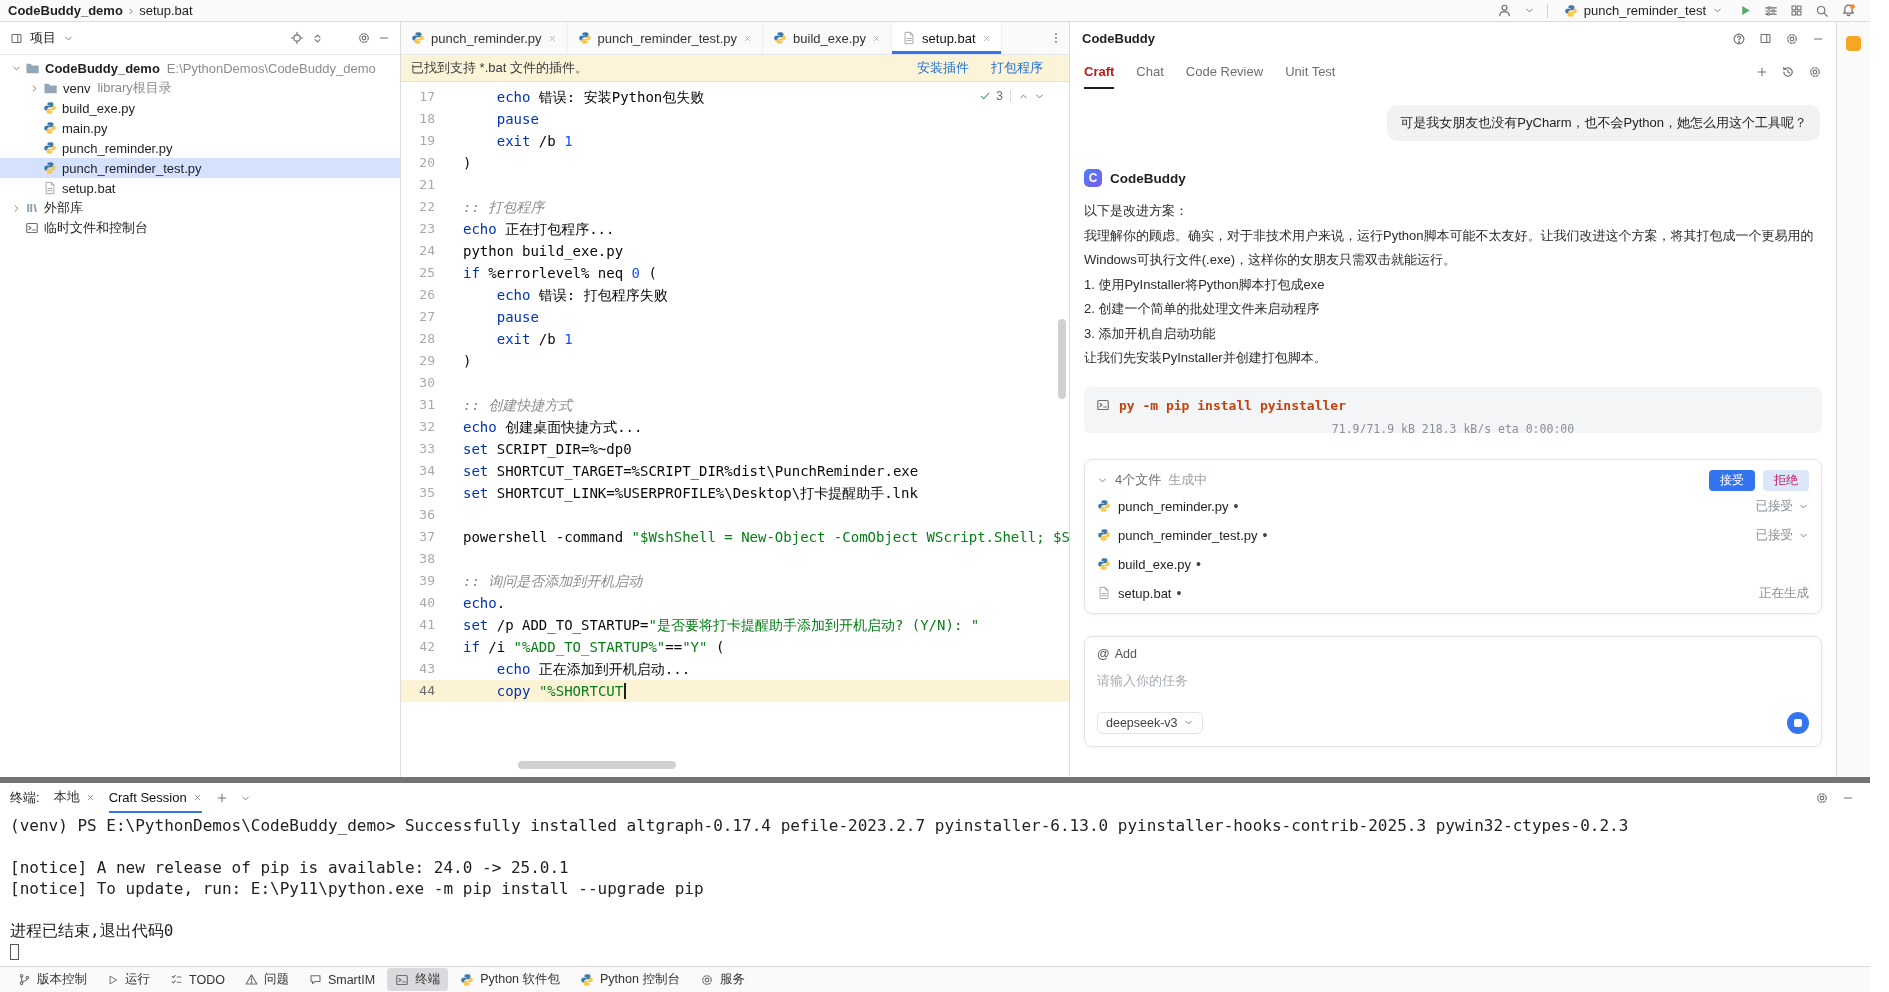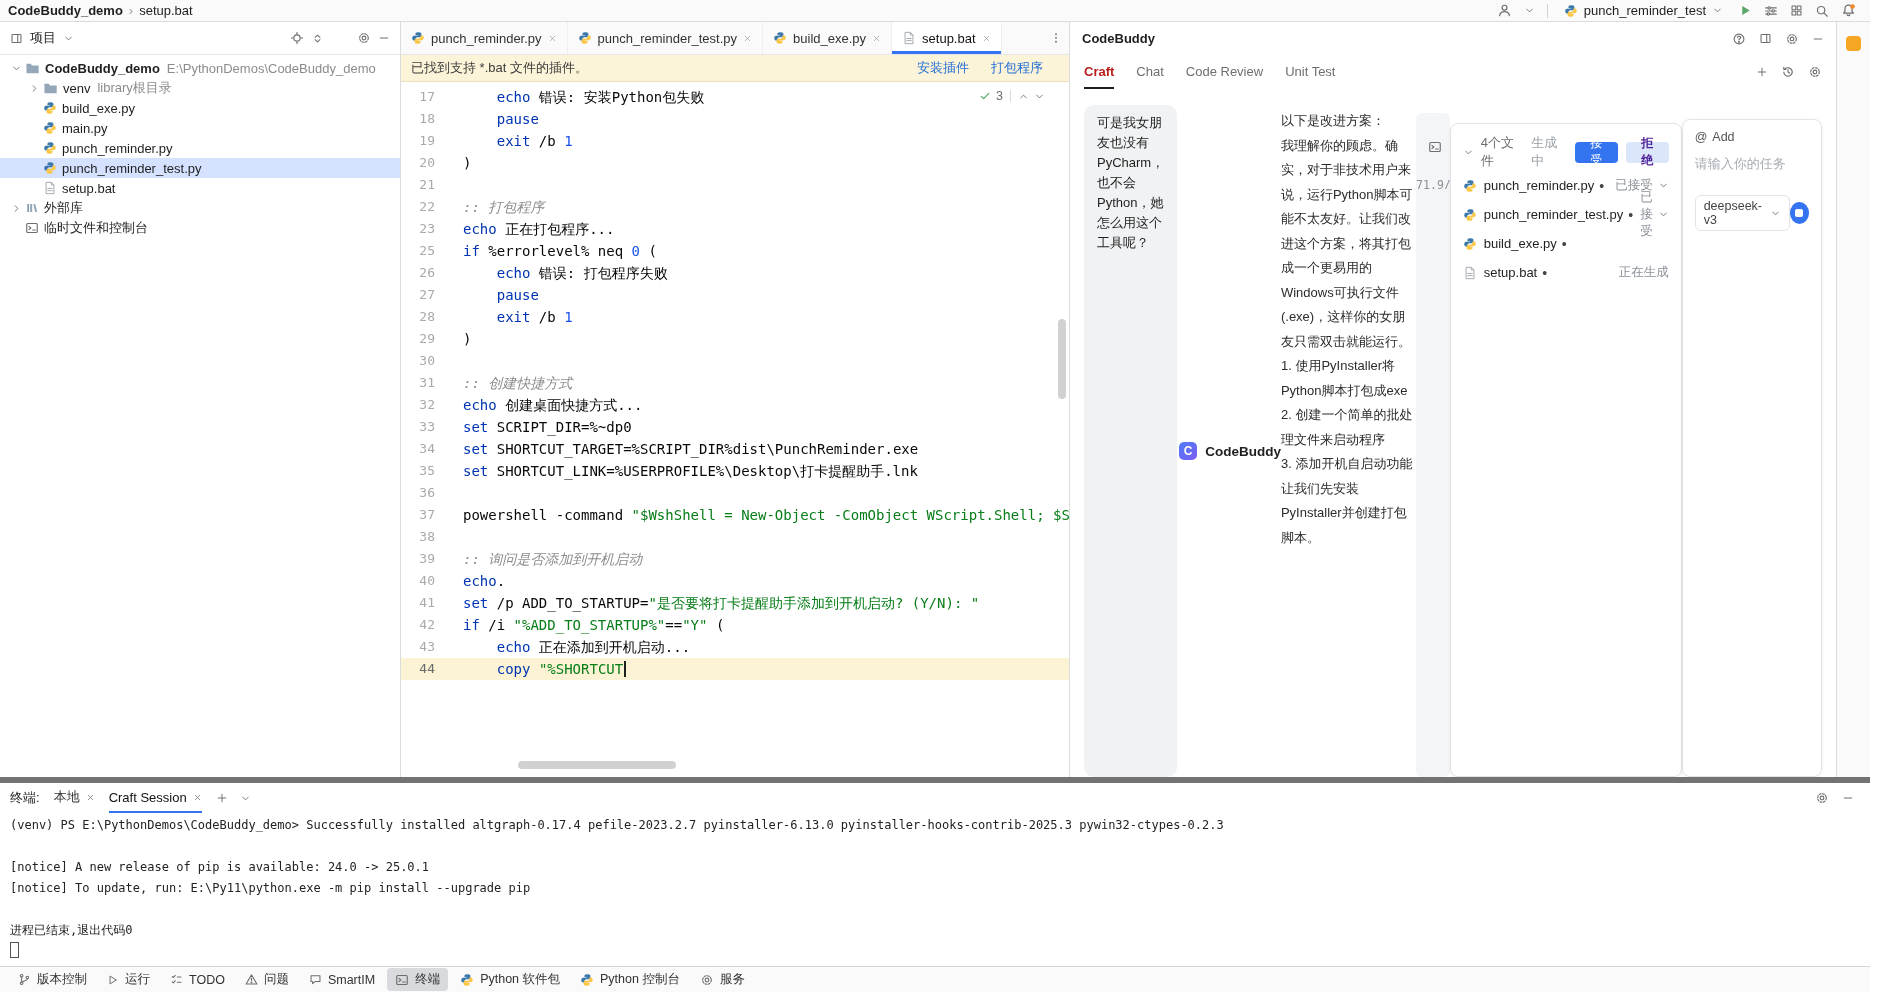--- a/index.html
+++ b/index.html
@@ -61,38 +61,38 @@
   
   .assistant { width:767px; flex:none; border-left:1px solid #dcdcdc; display:flex; flex-direction:column; background:#fff; }
   .as-header { height:33px; flex:none; display:flex; align-items:center; padding:0 12px; }
   .as-header .title { font-weight:bold; }
   .as-header .hicons { margin-left:auto; display:flex; gap:13px; align-items:center; }
   .as-tabs { height:34px; flex:none; display:flex; align-items:center; padding:0 14px; }
   .as-tab-list { display:flex; gap:22px; height:100%; align-items:stretch; }
   .as-tab { display:flex; align-items:center; color:#6e6e6e; border-bottom:2px solid transparent; cursor:pointer; }
   .as-tab.active { color:#b91c1c; font-weight:bold; border-bottom-color:#1f1f1f; }
   .as-tabs .ticons { margin-left:auto; display:flex; gap:13px; align-items:center; }
-  .as-body { flex:1; min-height:0; overflow:hidden; padding:8px 14px 0; display:flex; flex-direction:row; }
+  .as-body { flex:1; min-height:0; overflow:hidden; padding:8px 14px 0; display:flex; flex-direction:column; }
   .bubble { margin:8px 2px 0 auto; max-width:620px; background:#f1f2f4; border-radius:10px; padding:8px 13px; line-height:20px; }
   .bot-head { margin-top:28px; display:flex; align-items:center; gap:8px; }
   .bot-logo { width:18px; height:18px; border-radius:5px; background:linear-gradient(135deg,#4f7df9,#7a5cf0); color:#fff; font-size:12px; font-weight:bold; display:flex; align-items:center; justify-content:center; }
   .bot-name { font-weight:bold; font-size:13.5px; }
   .bot-text { margin-top:12px; color:#2b2b2b; }
   .bot-line { line-height:24.5px; }
   .cmd-block { margin-top:16px; background:#f4f5f7; border-radius:6px; overflow:hidden; }
   .cmd-row { display:flex; align-items:center; gap:9px; padding:11px 12px 9px; font-family:"DejaVu Sans Mono",monospace; font-size:13px; font-weight:bold; color:#c2410c; }
   .cmd-clip { height:11px; overflow:hidden; text-align:center; color:#8a8f98; font-family:"DejaVu Sans Mono",monospace; font-size:11.5px; }
   .files-panel { margin-top:26px; border:1px solid #e1e3e6; border-radius:8px; padding:10px 12px 6px; box-shadow:0 1px 3px rgba(0,0,0,.06); }
   .fp-head { display:flex; align-items:center; gap:7px; }
   .fp-title { color:#6e6e6e; }
   .fp-sub { color:#9aa0a6; }
   .fp-btns { margin-left:auto; display:flex; gap:8px; }
   .btn { height:21px; padding:0 11px; border-radius:4px; font-size:12px; display:flex; align-items:center; cursor:pointer; border:none; }
   .btn.primary { background:#3574f0; color:#fff; }
-  .btn.tint { background:#dbe6fb; color:#4c1d95;font-weight:bold; }
+  .btn.tint { background:#dbe6fb; color:#be185d; }
   .file-row { height:27px; display:flex; align-items:center; gap:7px; margin-top:2px; }
   .file-dot { color:#444; font-size:14px; margin-left:-2px; }
   .file-status { margin-left:auto; color:#8a8f98; font-size:12.5px; display:flex; align-items:center; gap:5px; }
   .input-card { margin-top:22px; border:1px solid #e1e3e6; border-radius:8px; padding:10px 12px 12px; box-shadow:0 1px 4px rgba(0,0,0,.05); }
   .mention { display:flex; align-items:center; gap:5px; color:#555; font-size:12.5px; }
   .placeholder { margin-top:11px; color:#a8adb4; }
   .input-footer { margin-top:22px; display:flex; align-items:center; }
   .model-pill { display:flex; align-items:center; gap:5px; border:1px solid #e3e3e3; border-radius:6px; padding:3px 8px; color:#444; font-size:12.5px; cursor:pointer; }
   .send-btn { margin-left:auto; width:22px; height:22px; border-radius:50%; background:#3574f0; display:flex; align-items:center; justify-content:center; cursor:pointer; }
   .send-btn .stop { width:8px; height:8px; background:#fff; border-radius:2px; }
@@ -102,21 +102,21 @@
   .stripe-ic { width:15px; height:15px; border-radius:4px; background:#f5a623; }
 
   
   .terminal { height:183px; flex:none; display:flex; flex-direction:column; background:#fff; }
   .term-tabs { height:30px; flex:none; display:flex; align-items:stretch; gap:14px; padding:0 10px; font-size:13px; }
   .term-label { align-self:center; }
   .term-tab { display:flex; align-items:center; gap:6px; border-bottom:2px solid transparent; color:#333; cursor:pointer; }
   .term-tab.active { border-bottom-color:#3574f0; color:#111; }
   .term-ticons { display:flex; gap:12px; align-items:center; }
   .term-right { margin-left:auto; display:flex; gap:13px; align-items:center; padding-right:6px; }
-  .term-body { flex:1; overflow:hidden; padding:2px 10px 0; font-family:"DejaVu Sans Mono",monospace; font-size:12px; line-height:21px; color:#222; white-space:pre; }
+  .term-body { flex:1; overflow:hidden; padding:2px 10px 0; font-family:"DejaVu Sans Mono",monospace; font-size:16px; line-height:21px; color:#222; white-space:pre; }
   .term-cursor { display:inline-block; width:9px; height:16px; border:1px solid #555; vertical-align:-3px; }
 
   
   .statusbar { height:26px; flex:none; display:flex; align-items:center; gap:4px; padding:0 10px; background:#fafafa; border-top:1px solid #d6d6d6; }
   .sb-item { display:flex; align-items:center; gap:6px; padding:3px 8px; border-radius:4px; font-size:12.5px; color:#333; cursor:pointer; }
   .sb-item.active { background:#d8dade; }
 </style>
 </head>
 <body>
 
@@ -443,20 +443,25 @@
             </div>
             <div class="code-row">
               <span class="ln">22</span>
               <span class="fold"></span>
               <span class="src"><span class="tok-c">:: 打包程序</span></span>
             </div>
             <div class="code-row">
               <span class="ln">23</span>
               <span class="fold"></span>
               <span class="src"><span class="tok-k">echo</span><span class="tok-t"> 正在打包程序...</span></span>
+            </div>
+            <div class="code-row">
+              <span class="ln">24</span>
+              <span class="fold"></span>
+              <span class="src"><span class="tok-t">python build_exe.py</span></span>
             </div>
             <div class="code-row">
               <span class="ln">25</span>
               <span class="fold"></span>
               <span class="src"><span class="tok-k">if</span><span class="tok-t"> %errorlevel% neq </span><span class="tok-n">0</span><span class="tok-t"> (</span></span>
             </div>
             <div class="code-row">
               <span class="ln">26</span>
               <span class="fold"></span>
               <span class="src"><span class="tok-t">    </span><span class="tok-k">echo</span><span class="tok-t"> 错误: 打包程序失败</span></span>

